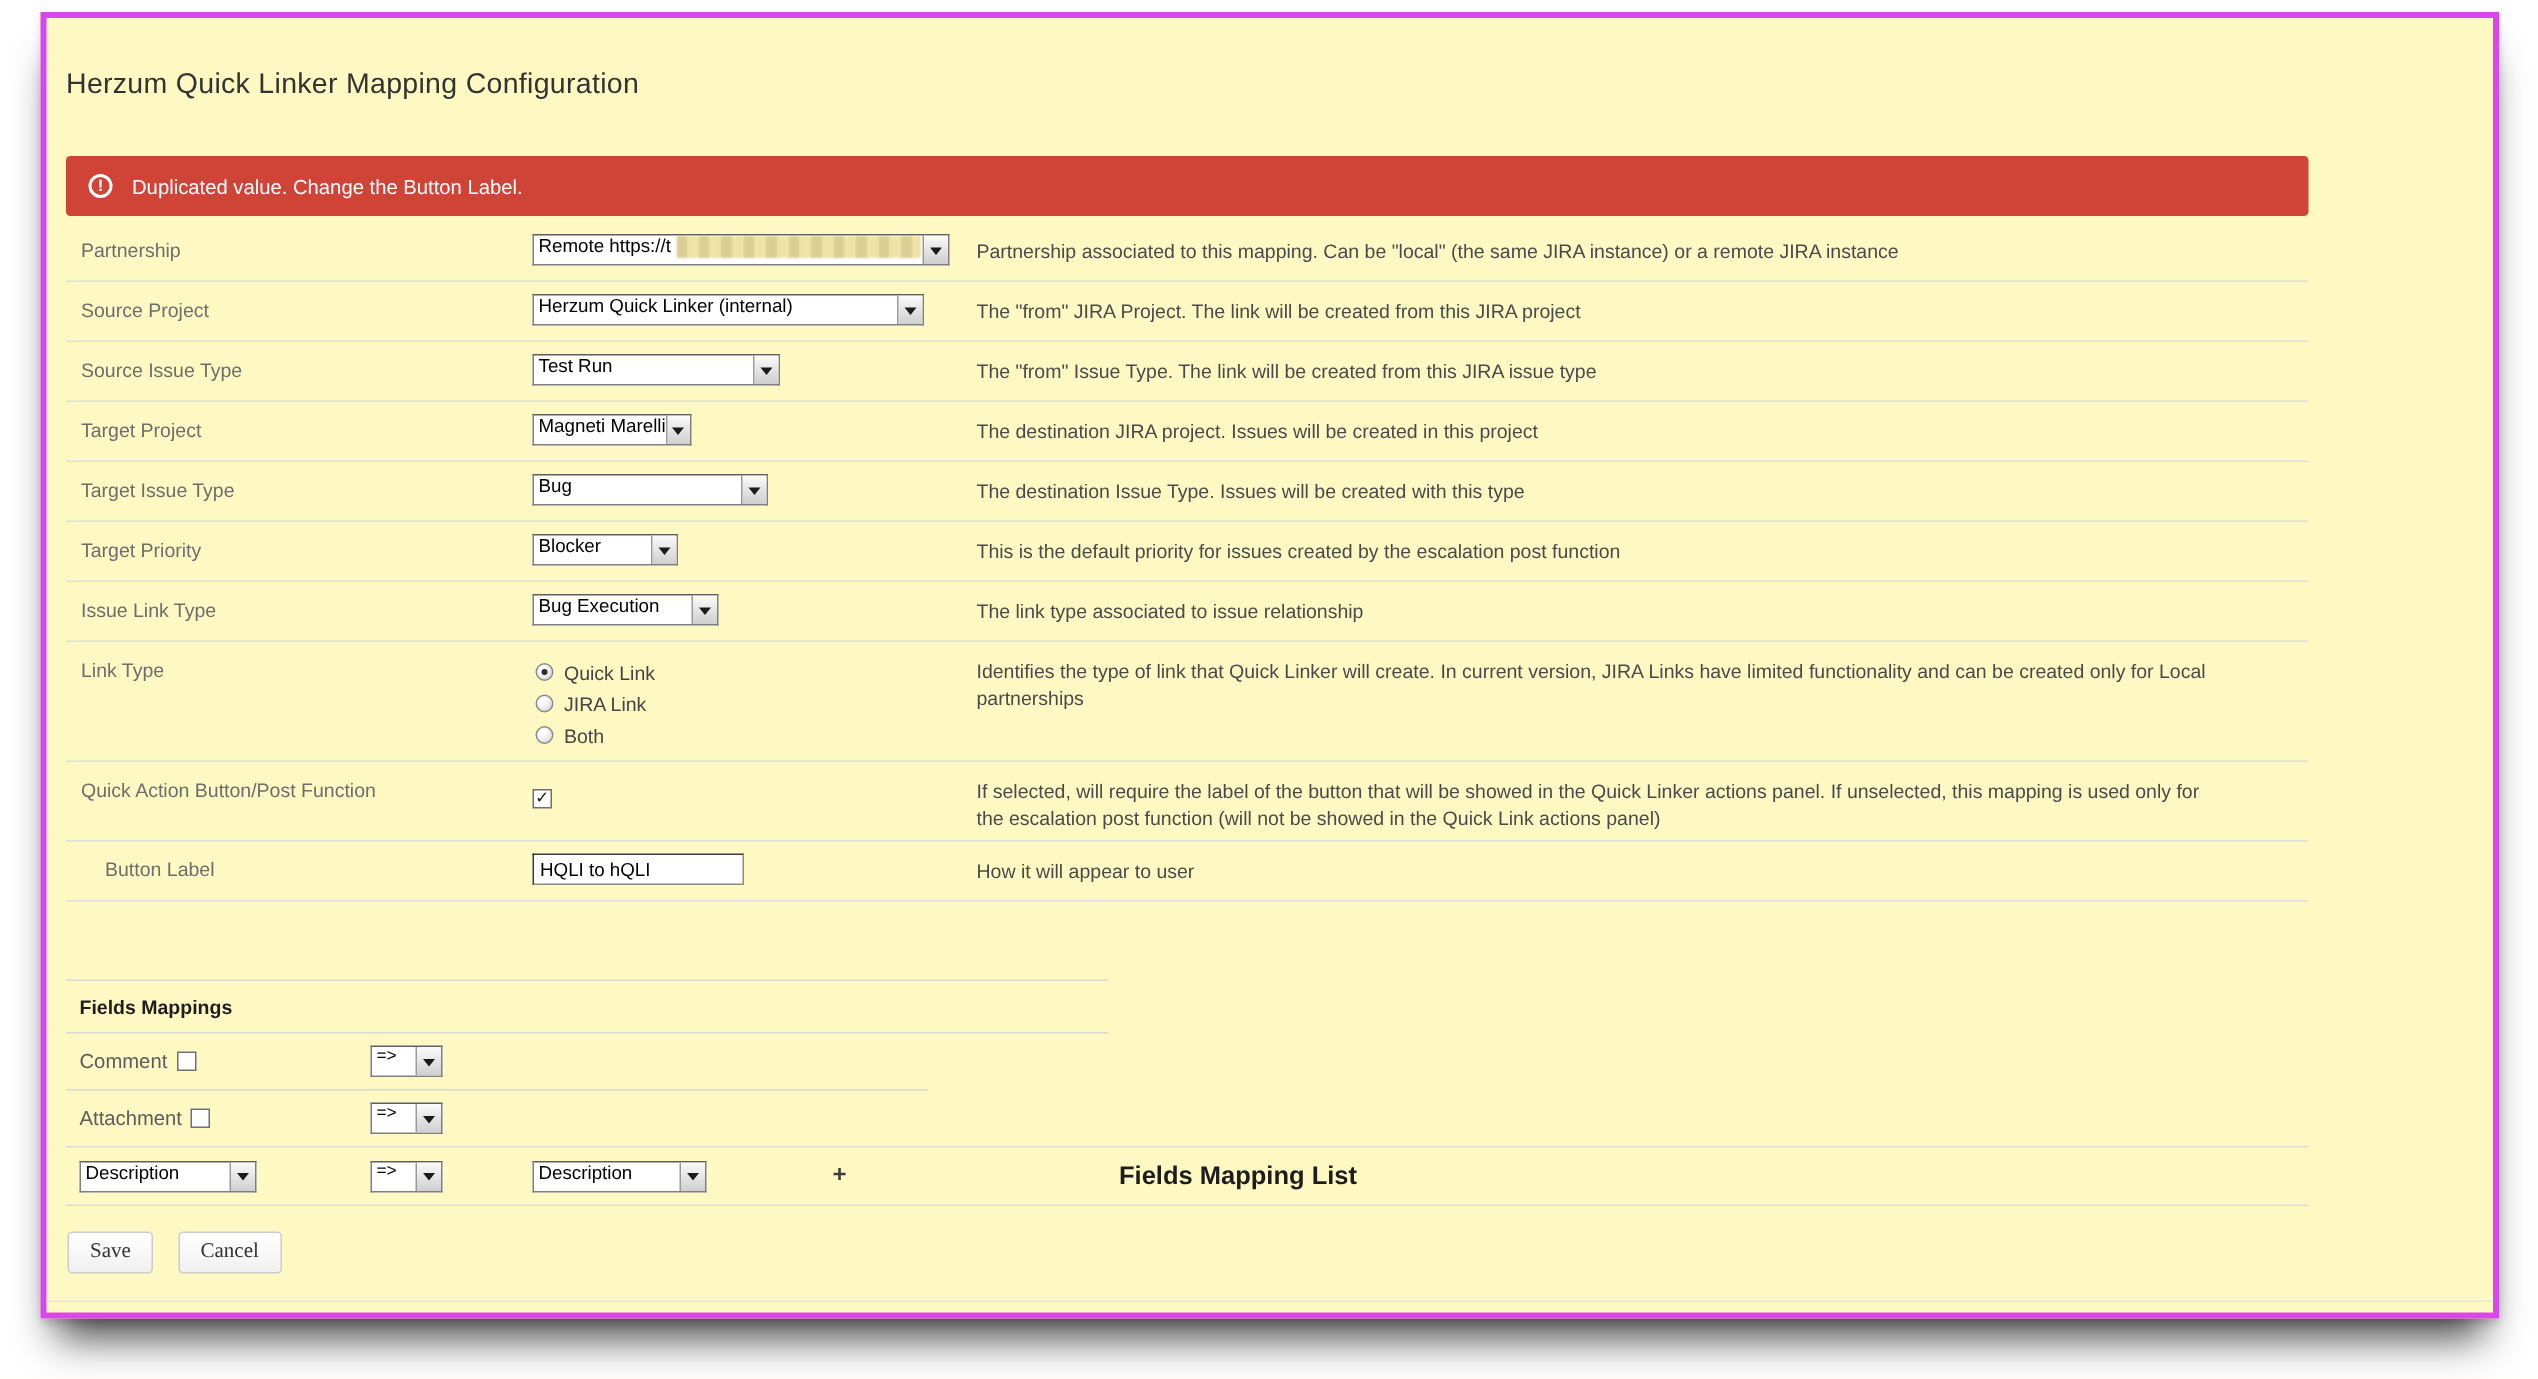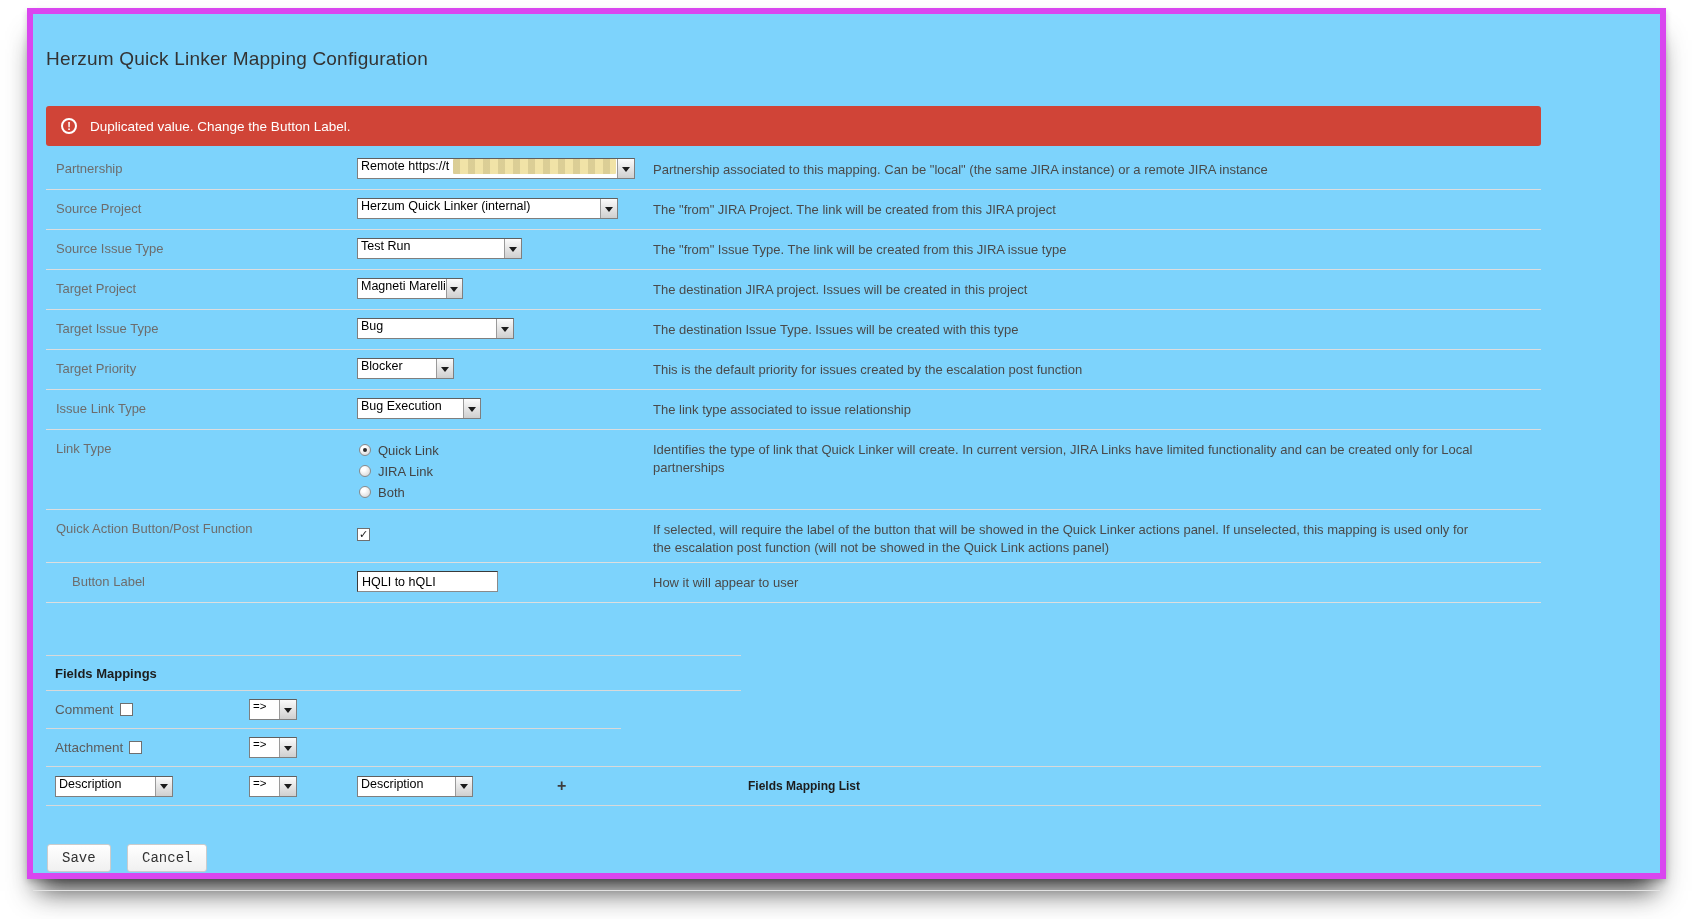--- a/index.html
+++ b/index.html
@@ -1,19 +1,19 @@
 <!DOCTYPE html>
 <html><head>
 <meta charset="utf-8">
 <style>
   * { margin:0; padding:0; box-sizing:border-box; }
   html,body { width:1692px; height:919px; background:#fff; overflow:hidden;
               font-family:"Liberation Sans", sans-serif; }
   .card { position:relative; margin:8px 26px 0 27px; width:1639px; height:871px;
-          background:#7dd3fc; border:6px solid #d946ef;
+          background:#fef9c3; border:4px solid #d946ef;
           box-shadow:0 3px 6px rgba(0,0,0,.18), 0 22px 26px -10px rgba(55,55,55,.95); }
   .inner { padding:0 13px; }
   .content { width:1495px; }
 
   .page-title { margin-top:34px; font-size:19px; font-weight:400; color:#333; letter-spacing:.2px; }
 
   .banner { margin-top:36px; height:40px; display:flex; align-items:center; gap:13px;
             background:#d04437; border-radius:3px; padding:0 15px; }
   .err-icon { width:16px; height:16px; min-width:16px; border:2px solid #fff; border-radius:50%;
               color:#fff; font-size:11px; font-weight:bold; line-height:1;
@@ -63,26 +63,26 @@
   .fm { margin-top:52px; }
   .rule { border-top:1px solid #d9d9d9; }
   .fm-head { font-size:13px; font-weight:bold; color:#1d1d1d; padding:10px 0 9px 9px; }
   .fm-row { display:flex; align-items:center; height:37px; }
   .fm-c1 { width:203px; padding-left:9px; font-size:13.5px; color:#5c5c5c; display:flex; align-items:center; gap:6px; }
   .fm-c2 { width:108px; }
   .fm-c3 { width:200px; }
   .fm-c4 { width:191px; }
   .map-row { height:38px; }
   .plus { font-size:16px; font-weight:bold; color:#3c3c3c; cursor:default; }
-  .list-title { font-size:12px; font-weight:bold; color:#1d1d1d; }
+  .list-title { font-size:17px; font-weight:bold; color:#1d1d1d; }
 
   .btnbar { margin-top:17px; padding-left:1px; }
   .aui-btn { display:inline-block; height:28px; padding:0 14px; margin-right:12px;
-             font-family:Liberation Mono, monospace; font-size:14px; color:#333;
-             background:linear-gradient(#ffffff,#f0f0f0); border:1px solid #cccccc; border-radius:3px;margin-top:21px; }
+             font-family:Liberation Serif, serif; font-size:14px; color:#333;
+             background:linear-gradient(#ffffff,#f0f0f0); border:1px solid #cccccc; border-radius:3px; }
   .foot-rule { margin:18px -13px 0; border-top:1px solid #e3e3e3; }
 </style>
 </head>
 <body>
 
 <div class="card">
   <div class="inner">
     <h1 class="page-title">Herzum Quick Linker Mapping Configuration</h1>
 
     <div class="content">

